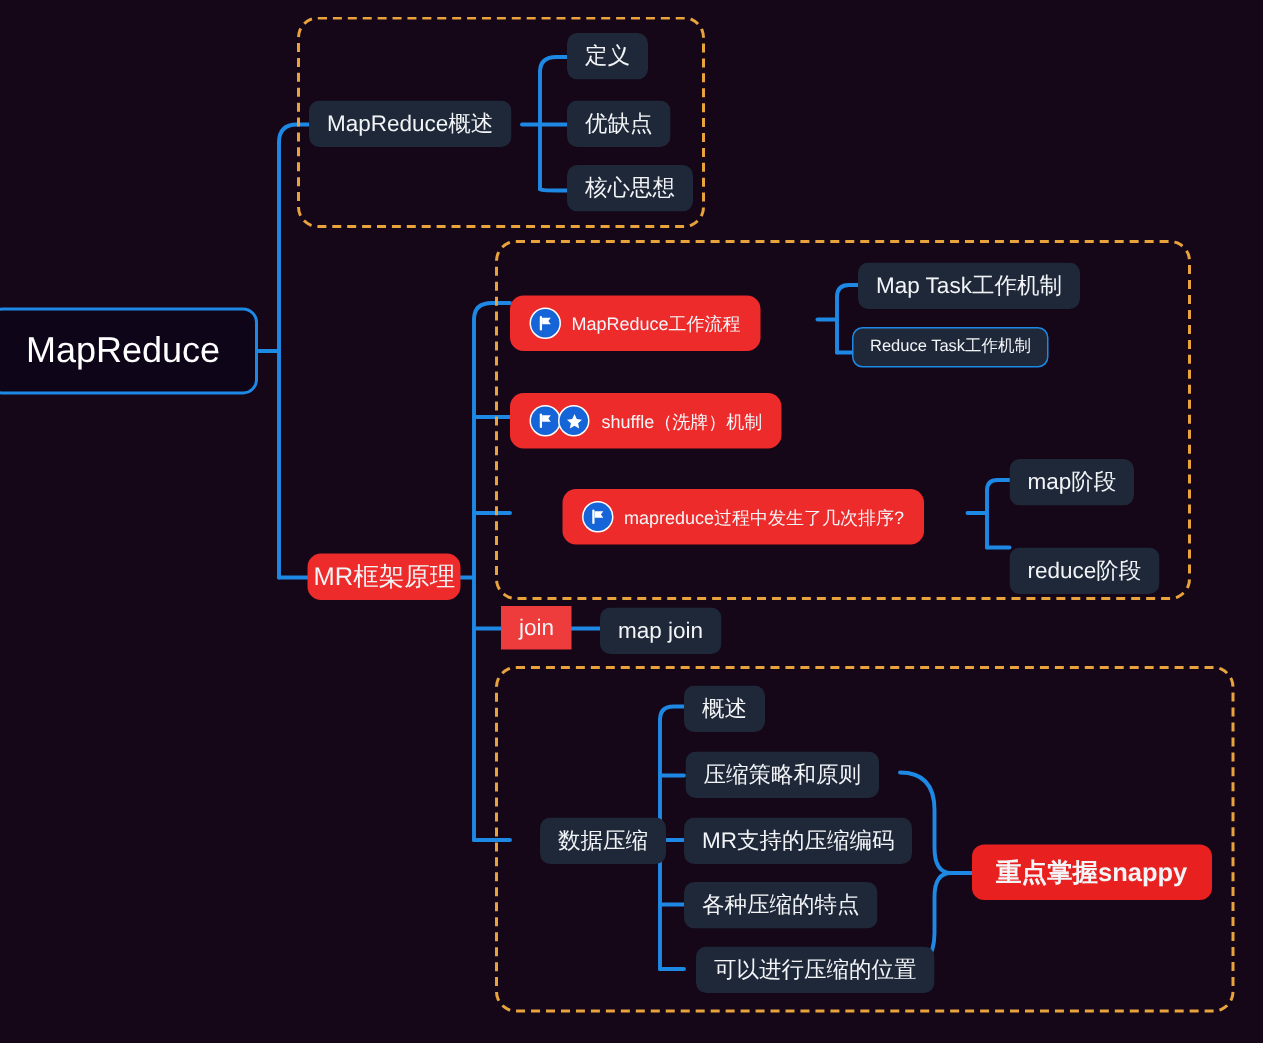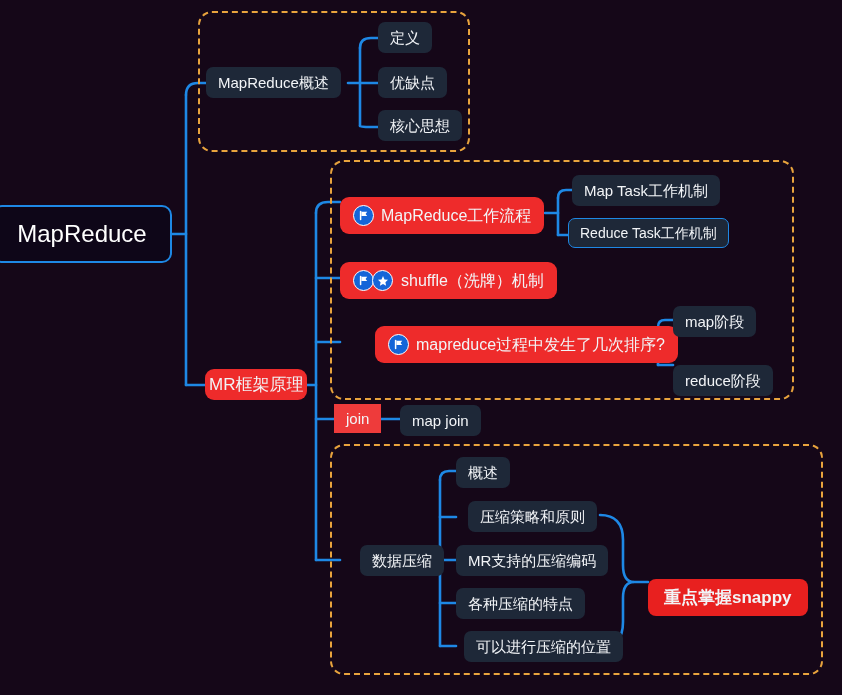--- a/index.html
+++ b/index.html
@@ -20,29 +20,29 @@
     box-sizing:border-box;
     white-space:nowrap;
     color:#f2f4f7;
     border-radius:7px;
     line-height:1;
   }
 
   
   .n-dark{background:#1e2838;padding:7px 11px;font-size:15px;border:1.5px solid transparent;}
   
-  .n-sel{background:#1e2838;padding:7px 11px;font-size:14px;border:1.5px solid #1e88e5;}
-  
-  .n-red{background:#ee2b2b;padding:8px 13px;font-size:16px;border-radius:9px;}
+  .n-sel{background:#1e2838;padding:7px 11px;font-size:11px;border:1.5px solid #1e88e5;}
+  
+  .n-red{background:#ee2b2b;padding:8px 13px;font-size:12px;border-radius:9px;}
   
   .n-root{
     background:#0e0618;border:2px solid #1e88e5;border-radius:10px;
     padding:14px 18px;font-size:24px;color:#ffffff;
   }
-  .n-snappy{background:#e8201f;padding:10px 16px;font-size:17px;font-weight:bold;border-radius:8px;margin-top:16px;}
+  .n-snappy{background:#e8201f;padding:10px 16px;font-size:17px;font-weight:bold;border-radius:8px;}
   .n-join{background:#ee3b3b;padding:7px 12px;font-size:15px;border-radius:0;}
 
   .icon{
     width:19px;height:19px;border-radius:50%;
     background:#1565d8;display:inline-flex;
     align-items:center;justify-content:center;
     flex:0 0 auto;border:1.5px solid #ffffff;
     margin-right:7px;
   }
   .icon + .icon{margin-left:-9px;margin-right:8px;}
@@ -187,21 +187,21 @@
   <div class="node n-dark" style="left:400px;top:405px;">
     <span class="lbl">map join</span>
   </div>
 
   <div class="node n-dark" style="left:360px;top:545px;">
     <span class="lbl">数据压缩</span>
   </div>
   <div class="node n-dark" style="left:456px;top:457px;">
     <span class="lbl">概述</span>
   </div>
-  <div class="node n-dark" style="left:468px;top:501px;align-items:flex-end;">
+  <div class="node n-dark" style="left:457px;top:501px;align-items:flex-end;">
     <span class="lbl">压缩策略和原则</span>
   </div>
   <div class="node n-dark" style="left:456px;top:545px;">
     <span class="lbl">MR支持的压缩编码</span>
   </div>
   <div class="node n-dark" style="left:456px;top:588px;">
     <span class="lbl">各种压缩的特点</span>
   </div>
   <div class="node n-dark" style="left:464px;top:631px;">
     <span class="lbl">可以进行压缩的位置</span>

